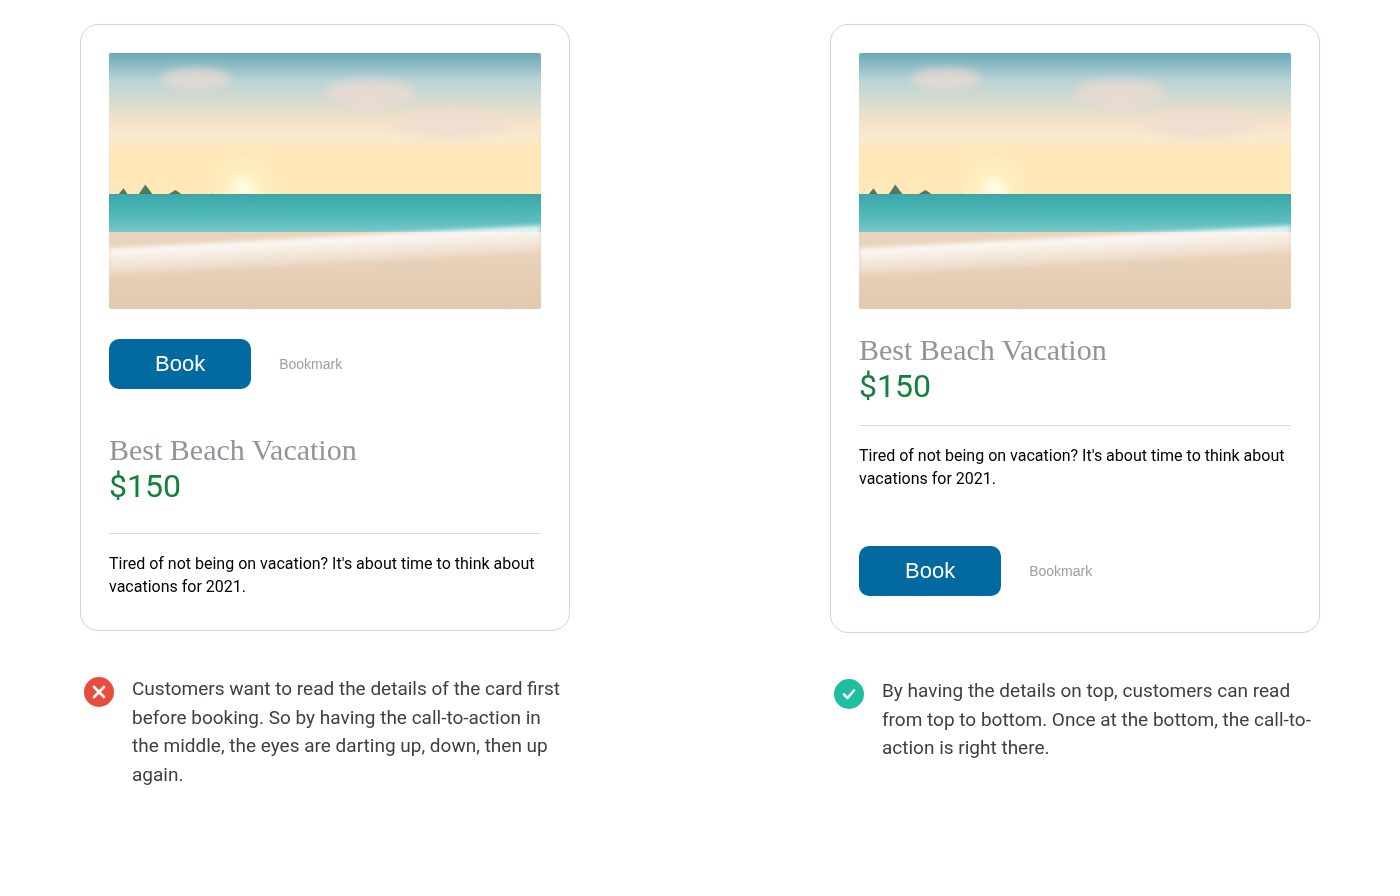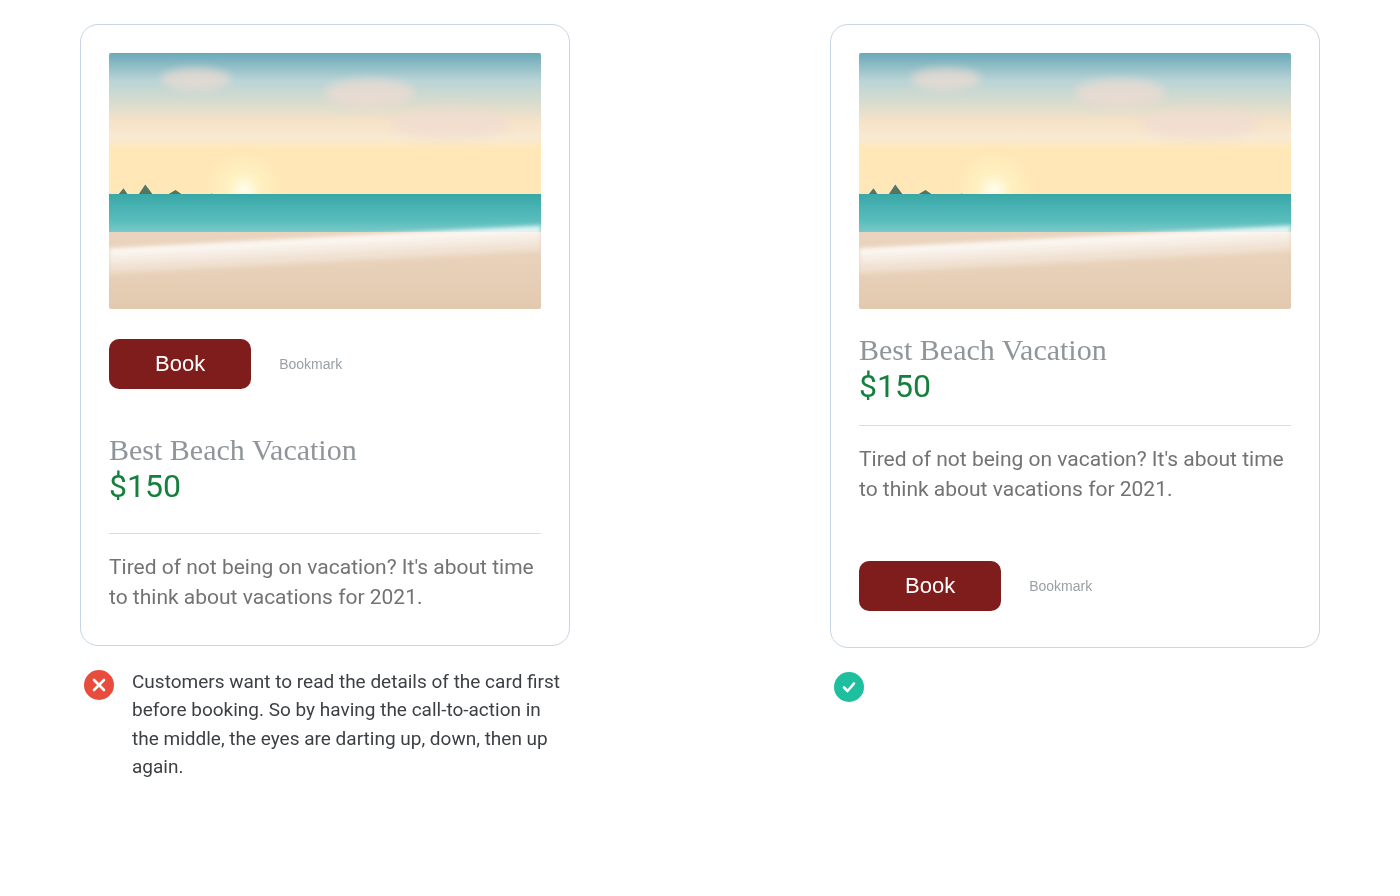--- a/index.html
+++ b/index.html
@@ -61,42 +61,42 @@
     position:absolute; left:0; top:50%; width:28%; height:14%;
     background: linear-gradient(180deg, #3a6a5c, #274b42);
     clip-path: polygon(0 70%, 12% 20%, 20% 60%, 30% 10%, 40% 55%, 55% 25%, 70% 60%, 85% 35%, 100% 70%, 100% 100%, 0 100%);
     opacity: 0.85;
   }
 
   .btn-row {
     display:flex; align-items:center; gap: 28px;
   }
   .btn-primary {
-    background:#7f1d1d; color:#fff; border:none;
+    background:#0369a1; color:#fff; border:none;
     font-size:22px; font-weight:400;
     padding: 12px 46px; border-radius:10px;
   }
   .btn-link {
     color:#9aa0a6; font-size:14px; background:none; border:none;
   }
   .title { color:#8f959b; font-size:30px; font-weight:400;font-family:Liberation Serif, serif; }
   .price { color:#15803d; font-size:32px; font-weight:400; margin-top:0; }
   .hr { border:none; border-top:1px solid #d9dde1; margin:20px 0 18px 0; }
-  .desc { color:#737373; font-size:21px; line-height:1.45; }
+  .desc { color:#000000; font-size:16px; line-height:1.45; }
 
   .left .btn-row { margin-top:30px; }
   .left .title   { margin-top:44px; }
   .left .hr      { margin-top:28px; }
   .right .title  { margin-top:24px; }
   .right .btn-row{ margin-top:56px; }
   .right .card   { padding-bottom:36px; }
 
   .note {
     display:flex; align-items:flex-start; gap:18px;
-    margin-top:22px; padding: 0 4px;
+    margin-top:44px; padding: 0 4px;
   }
   .badge {
     flex: 0 0 30px; width:30px; height:30px; border-radius:50%;
     display:flex; align-items:center; justify-content:center;
     margin-top:2px;
   }
   .badge-bad  { background:#e74c3c; }
   .badge-good { background:#1dbf9e; }
   .badge svg { width:16px; height:16px; display:block; }
   .note-text { color:#3c3f44; font-size:19px; line-height:1.5; }
@@ -157,14 +157,15 @@
       <button class="btn-primary">Book</button>
       <button class="btn-link">Bookmark</button>
     </div>
   </div>
   <div class="note">
     <div class="badge badge-good">
       <svg viewBox="0 0 16 16">
           <path d="M3 8.5 L6.5 12 L13 4.5" stroke="#fff" stroke-width="2.6" stroke-linecap="round" stroke-linejoin="round" fill="none"></path>
         </svg>
     </div>
+    <div class="note-text">By having the details on top, customers can read from top to bottom. Once at the bottom, the call-to-action is right there.</div>
   </div>
 </div>
 
 </body></html>

